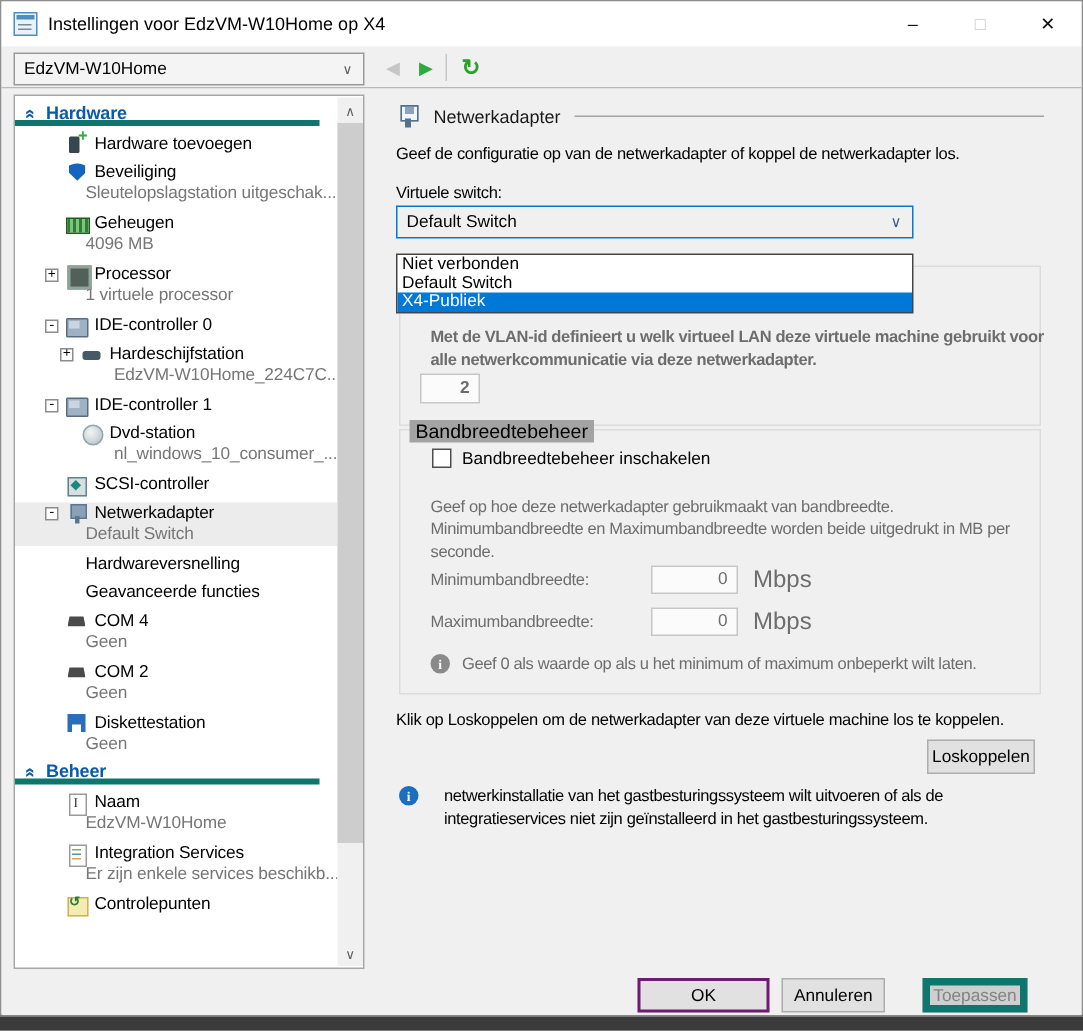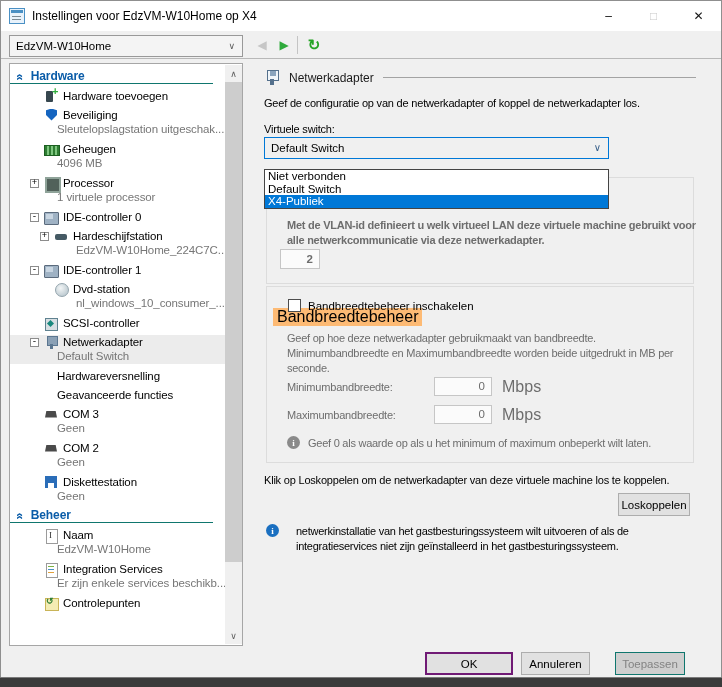--- a/index.html
+++ b/index.html
@@ -27,21 +27,21 @@
   .nav-fwd { position:absolute; left:272px; color:#2faa3c; }
   .tb-sep { position:absolute; left:296px; top:5px; height:18px; width:1px; background:#c4c4c4; }
   .nav-refresh { position:absolute; left:302px; color:#27a427; font-size:15px; font-weight:bold; }
 
   
   .main { position:absolute; top:58px; left:0; right:0; height:619px; background:#f0f0f0; }
 
   
   .sidebar { position:absolute; left:8px; top:4px; width:234px; height:583px; background:#ffffff; border:1px solid #a6a6a6; }
   .tree { position:absolute; left:0; top:1px; right:17px; bottom:1px; overflow:hidden; font-size:11.5px; letter-spacing:-0.1px; }
-  .thead { height:15px; margin:4px 12px 2px 0; border-bottom:1px solid #0f766e; color:#0a5ca8; font-weight:bold; font-size:12px; display:flex; align-items:center; padding-left:8px; }
+  .thead { height:15px; margin:4px 12px 2px 0; border-bottom:4px solid #0f766e; color:#0a5ca8; font-weight:bold; font-size:12px; display:flex; align-items:center; padding-left:8px; }
   .thead .chev2 { display:inline-block; transform:rotate(90deg); margin-right:8px; font-size:12px; letter-spacing:-2px; }
   .titem { margin-top:5px; }
   .trow { display:flex; align-items:center; height:14px; padding-left:20px; white-space:nowrap; }
   .trow.nested { padding-left:30px; }
   .trow.textonly { padding-left:47px; }
   .exp { width:9px; height:9px; flex:0 0 9px; border:1px solid #8c8c8c; background:#fff; font-size:9px; line-height:7px; text-align:center; color:#000; margin-right:5px; font-family:"Liberation Mono", monospace; }
   .exp-slot { width:14px; flex:0 0 14px; }
   .tlabel { color:#000; }
   .tsub { color:#767676; height:15px; line-height:15px; padding-left:47px; white-space:nowrap; overflow:hidden; }
   .tsub.nested2 { padding-left:66px; }
@@ -92,21 +92,21 @@
   .rp-label { position:absolute; top:54px; left:0; font-size:11px; letter-spacing:-0.2px; }
   .combo { position:absolute; top:68px; left:0; width:345px; height:22px; background:#f0f0f0; border:1px solid #0078d7; display:flex; align-items:center; padding-left:6px; font-size:11.5px; }
   .combo .chev { position:absolute; right:7px; top:4px; color:#39608a; font-size:10px; }
   .droplist { position:absolute; top:100px; left:0; width:345px; background:#ffffff; border:1px solid #444444; z-index:10; }
   .opt { height:12.7px; line-height:12.7px; padding-left:3px; font-size:11.5px; color:#000; white-space:nowrap; }
   .opt.selected { background:#0078d7; color:#ffffff; }
 
   .groupbox { position:absolute; left:2px; width:428px; border:1px solid #dcdcdc; }
   .gb-vlan { top:108px; height:107px;font-weight:bold; }
   .gb-bw { top:217px; height:177px; }
-  .gb-legend { position:absolute; top:-7px; left:6px; background:#fdba74; padding:0 4px; font-size:16px; color:#000;margin-top:28px; }
+  .gb-legend { position:absolute; top:-7px; left:6px; background:#a3a3a3; padding:0 4px; font-size:13px; color:#000; }
   .gray { color:#6d6d6d; }
   .pline { white-space:nowrap; font-size:11px; letter-spacing:-0.25px; line-height:15px; }
   .vlan-desc { position:absolute; top:40px; left:20px; }
   .vlan-input { position:absolute; top:71px; left:13px; width:40px; height:20px; background:#fbfbfb; border:1px solid #c6c6c6; color:#6d6d6d; text-align:right; padding-right:6px; line-height:18px; font-size:11.5px; }
 
   .cb-row { position:absolute; top:12px; left:21px; display:flex; align-items:center; }
   .checkbox { width:13px; height:13px; background:#ffffff; border:1px solid #4d4d4d; margin-right:7px; }
   .bw-desc { position:absolute; top:44px; left:20px; }
   .bw-row { position:absolute; left:20px; display:flex; align-items:center; }
   .bw-row.min { top:90px; } .bw-row.max { top:118px; }
@@ -120,21 +120,21 @@
   .disc-text { position:absolute; top:405px; left:0; white-space:nowrap; font-size:11px; letter-spacing:-0.2px; }
   .btn { background:#e1e1e1; border:1px solid #adadad; font-size:11.5px; color:#000; display:flex; align-items:center; justify-content:center; font-family:"Liberation Sans", sans-serif; }
   .btn-disconnect { position:absolute; top:424px; left:354px; width:72px; height:23px; }
   .legacy { position:absolute; top:455px; left:2px; display:flex; align-items:flex-start; }
   .legacy .txt { margin-left:9px; }
   .legacy .pline { color:#000; }
 
   
   .btn-ok { position:absolute; left:424px; top:593px; width:88px; height:23px; border:2px solid #701a75; }
   .btn-cancel { position:absolute; left:520px; top:593px; width:69px; height:23px; }
-  .btn-apply { position:absolute; left:614px; top:593px; width:70px; height:23px; background:#cfcfcf; border:1px solid #0f766e; color:#838383; }
+  .btn-apply { position:absolute; left:614px; top:593px; width:70px; height:23px; background:#cfcfcf; border:5px solid #0f766e; color:#838383; }
 
   .bottom-strip { position:absolute; left:0; top:677px; width:722px; height:10px; background:#3b3b3b; border-top:1px solid #7a7a7a; }
 </style>
 </head>
 <body>
 
 <div class="window">
 
   <div class="titlebar">
     <span class="app-icon"></span>
@@ -263,21 +263,21 @@
         <div class="titem">
           <div class="trow textonly">
               <span class="tlabel">Geavanceerde functies</span>
             </div>
         </div>
 
         <div class="titem">
           <div class="trow">
               <span class="exp-slot"></span>
               <span class="ic ic-com"></span>
-              <span class="tlabel">COM 3</span>
+              <span class="tlabel">COM 4</span>
             </div>
           <div class="tsub">Geen</div>
         </div>
 
         <div class="titem">
           <div class="trow">
               <span class="exp-slot"></span>
               <span class="ic ic-com"></span>
               <span class="tlabel">COM 2</span>
             </div>

